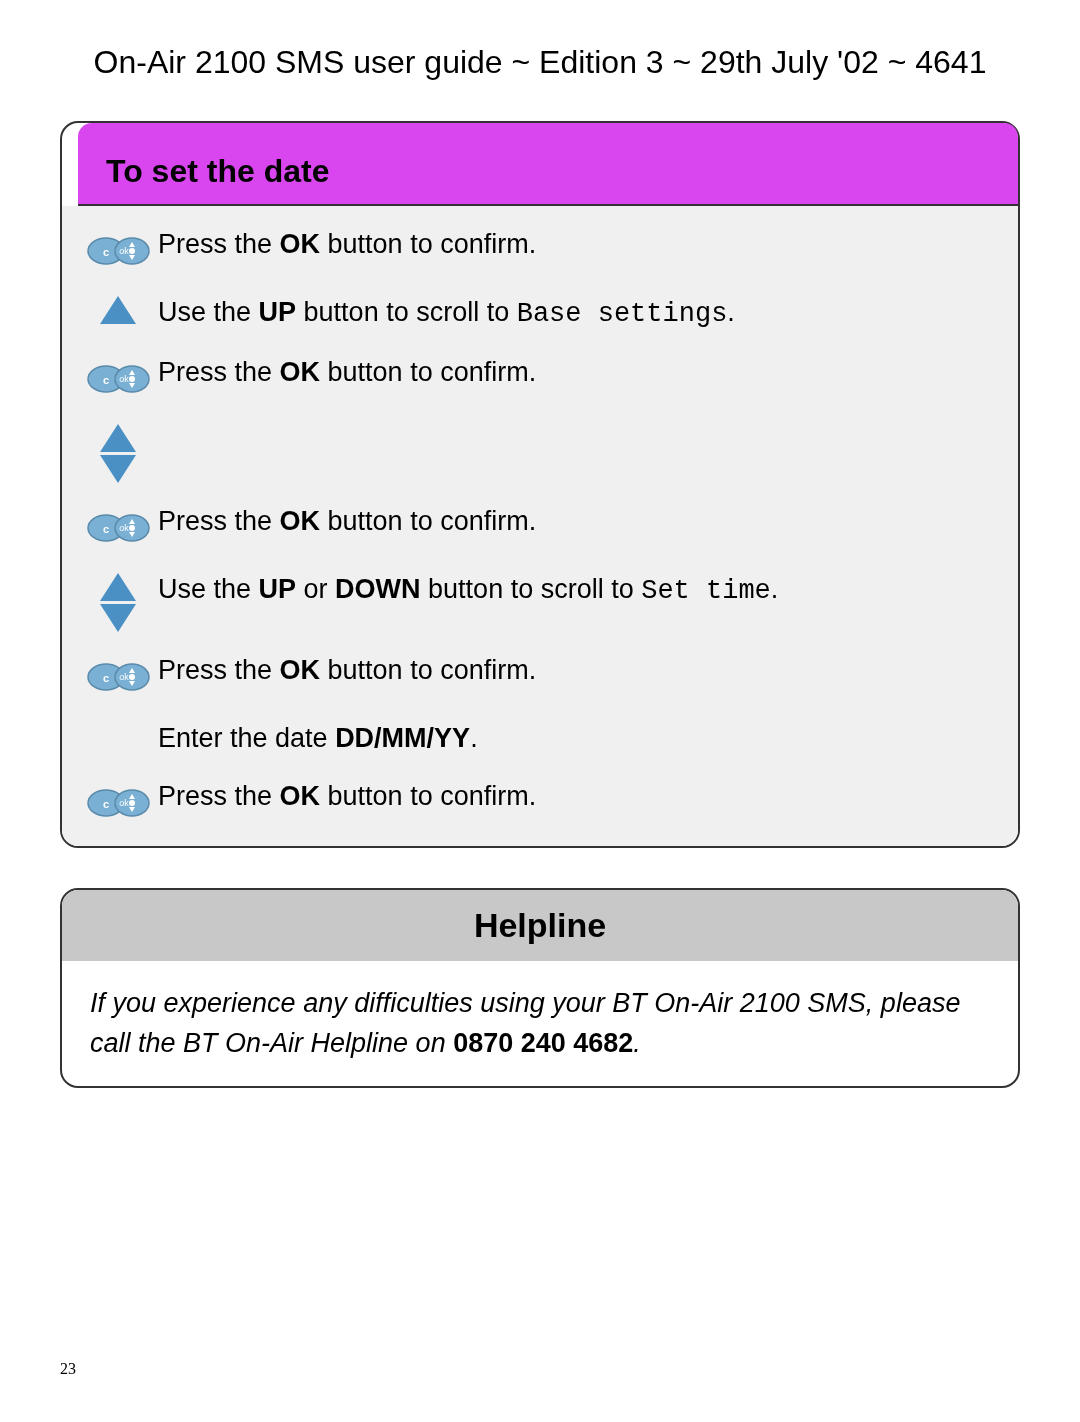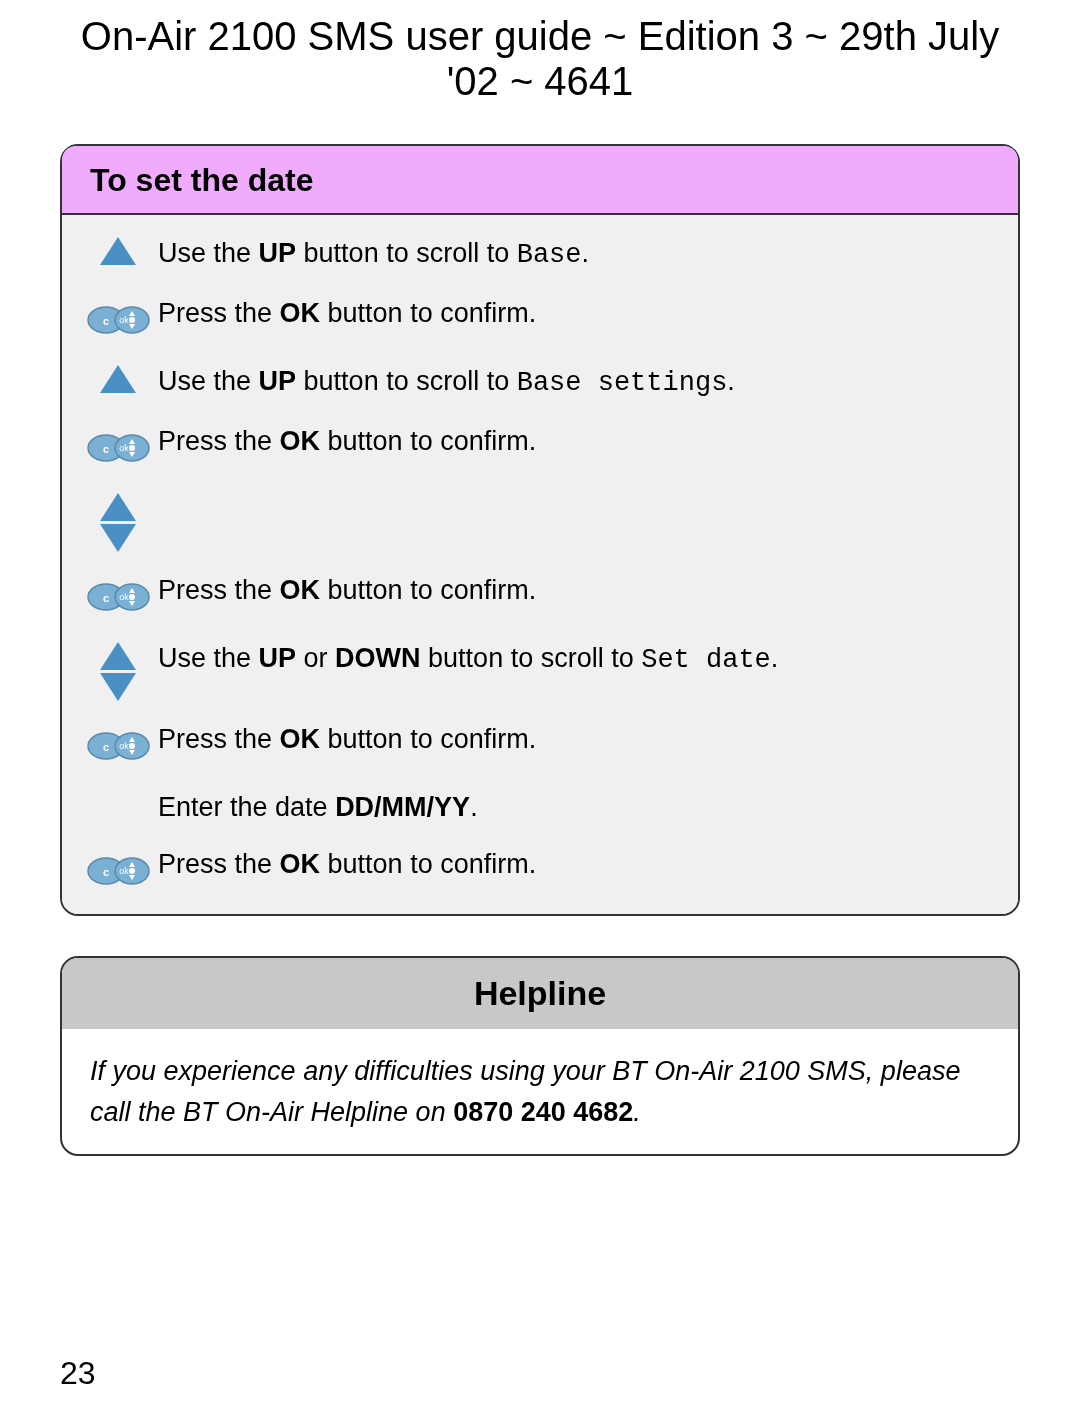--- a/index.html
+++ b/index.html
@@ -13,44 +13,45 @@
       min-height: 1422px;
       background: #ffffff;
       font-family: Georgia, 'Times New Roman', serif;
       font-size: 28px;
       color: #000000;
       position: relative;
     }
 
     .page-header {
       text-align: center;
-      padding: 14px 60px 20px;
-      font-size: 40px;
+      padding: 44px 60px 20px;
+      font-size: 32px;
       font-family: Arial, Helvetica, sans-serif;
     }
 
     .main-content {
       padding: 20px 60px 40px 60px;
     }
 
     
     .set-date-box {
       border: 2.5px solid #333;
       border-radius: 18px;
       padding: 0;
       margin-bottom: 40px;
       overflow: visible;
       position: relative;
     }
 
     .set-date-header {
-      background: #f0abfc;
+      background: #d946ef;
       border-radius: 14px 14px 0 0;
-      padding: 16px 28px 14px 28px;
+      padding: 30px 28px 14px 28px;
       border-bottom: 2px solid #333;
+      margin-left: 16px;
     }
 
     .set-date-header-text {
       font-size: 32px;
       font-weight: bold;
       font-family: Arial, Helvetica, sans-serif;
     }
 
     .set-date-body {
       padding: 10px 0 10px 0;
@@ -149,24 +150,24 @@
     }
 
     .helpline-text strong {
       font-style: normal;
       font-weight: bold;
     }
 
     
     .page-number {
       position: absolute;
-      bottom: 30px;
+      bottom: 44px;
       left: 60px;
-      font-size: 32px;
-      font-family: Liberation Sans, sans-serif;
+      font-size: 16px;
+      font-family: Liberation Serif, serif;
     }
 
     
     .mono {
       font-family: 'Courier New', Courier, monospace;
     }
   </style>
 </head>
 <body>
 
@@ -177,28 +178,20 @@
 </header>
 
 <main class="main-content">
 
   <div class="set-date-box">
     <div class="set-date-header">
       <span class="set-date-header-text">To set the date</span>
     </div>
     <div class="set-date-body">
 
-      <div class="step-row">
-        <div class="step-icon">
-          <div class="up-arrow"></div>
-        </div>
-        <div class="step-text">
-          Use the <strong>UP</strong> button to scroll to <span class="mono">Base</span>.
-        </div>
-      </div>
 
       <div class="step-row">
         <div class="step-icon">
           <svg class="ok-svg" viewBox="0 0 64 46" xmlns="http://www.w3.org/2000/svg">
 
             <ellipse cx="20" cy="23" rx="18" ry="13" fill="#7ab0d4" stroke="#5a8aaa" stroke-width="1.5"></ellipse>
             <text x="20" y="28" text-anchor="middle" font-size="11" font-family="Arial" fill="#fff" font-weight="bold">c</text>
 
             <ellipse cx="46" cy="23" rx="17" ry="13" fill="#7ab0d4" stroke="#5a8aaa" stroke-width="1.5"></ellipse>
 
@@ -266,21 +259,21 @@
       </div>
 
       <div class="step-row">
         <div class="step-icon">
           <div class="updown-arrows">
             <div class="up-arrow"></div>
             <div class="down-arrow"></div>
           </div>
         </div>
         <div class="step-text">
-          Use the <strong>UP</strong> or <strong>DOWN</strong> button to scroll to <span class="mono">Set date</span>.
+          Use the <strong>UP</strong> or <strong>DOWN</strong> button to scroll to <span class="mono">Set time</span>.
         </div>
       </div>
 
       <div class="step-row">
         <div class="step-icon">
           <svg class="ok-svg" viewBox="0 0 64 46" xmlns="http://www.w3.org/2000/svg">
             <ellipse cx="20" cy="23" rx="18" ry="13" fill="#7ab0d4" stroke="#5a8aaa" stroke-width="1.5"></ellipse>
             <text x="20" y="28" text-anchor="middle" font-size="11" font-family="Arial" fill="#fff" font-weight="bold">c</text>
             <ellipse cx="46" cy="23" rx="17" ry="13" fill="#7ab0d4" stroke="#5a8aaa" stroke-width="1.5"></ellipse>
             <polygon points="46,14 43,19 49,19" fill="#fff"></polygon>

